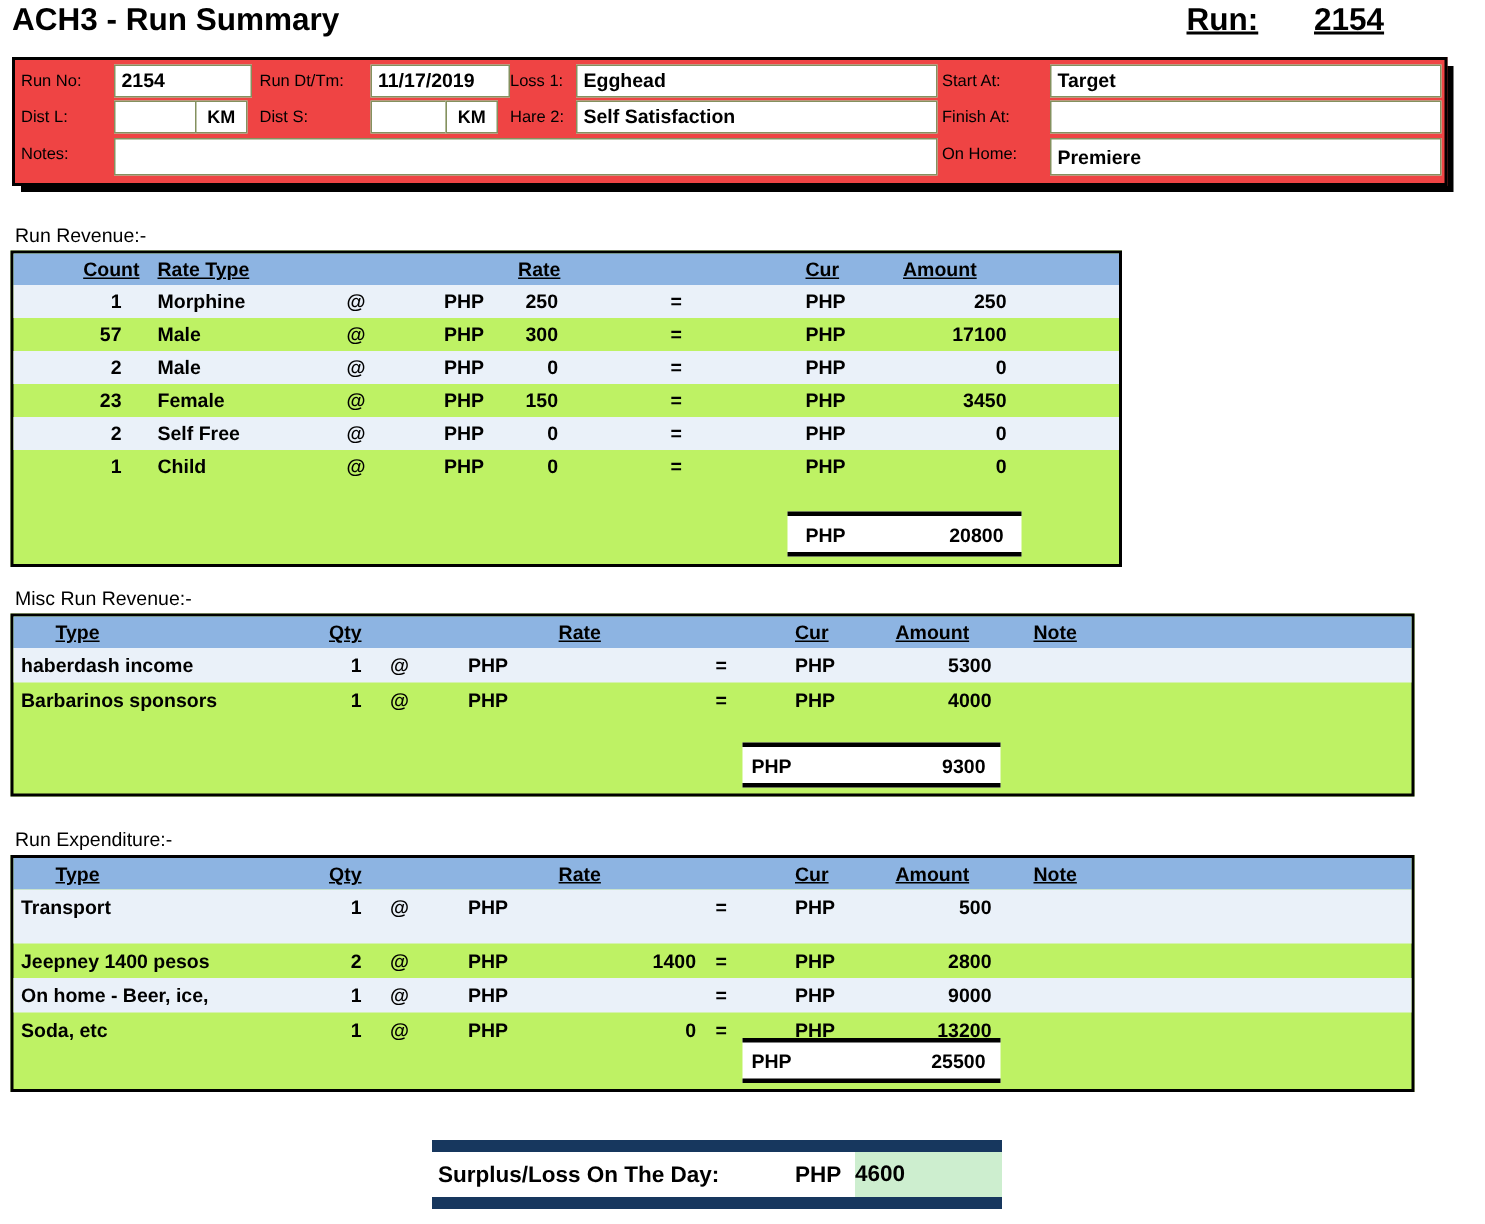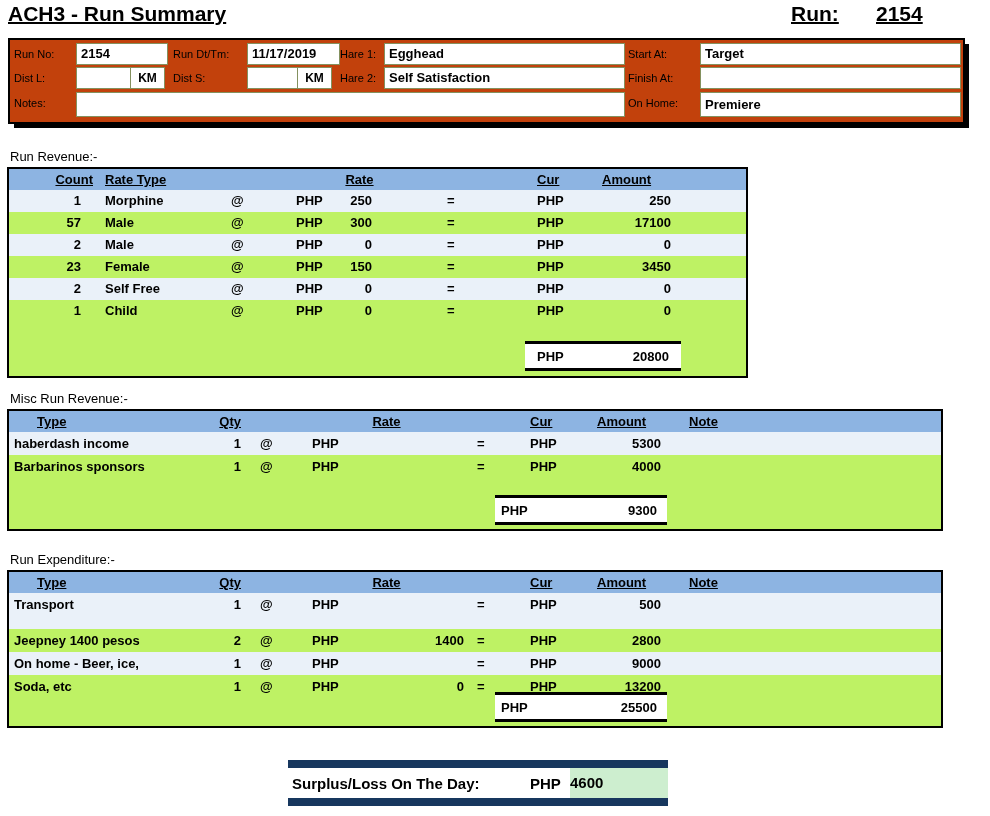--- a/index.html
+++ b/index.html
@@ -1,29 +1,29 @@
 <!DOCTYPE html>
 <html><head>
 <meta charset="utf-8">
 <style>
   html,body{margin:0;padding:0;background:#fff;}
   .page{position:relative;width:990px;height:816px;background:#fff;
         font-family:"Liberation Sans",sans-serif;color:#000;overflow:hidden;}
 
   
   .title{position:absolute;left:8px;top:2px;font-size:21px;font-weight:bold;
-         text-decoration:underline;text-decoration-thickness:2px;text-align:center;}
+         text-decoration-thickness:2px;text-align:center;}
   .run-label{position:absolute;left:791px;top:2px;font-size:21px;font-weight:bold;
          text-decoration:underline;text-decoration-thickness:2px;}
   .run-number{position:absolute;left:876px;top:2px;font-size:21px;font-weight:bold;
          text-decoration:underline;text-decoration-thickness:2px;}
 
   
   .header-box{position:absolute;left:8px;top:38px;width:953px;height:82px;
-              border:2px solid #000;background:#c2410c;box-shadow:5px 5px 0 -1px #000;}
+              border:2px solid #000;background:#ef4444;box-shadow:5px 5px 0 -1px #000;}
   .fld-label{position:absolute;font-size:11px;line-height:22px;white-space:nowrap;}
   .fld-input{position:absolute;height:20px;border:1px solid #84915f;background:#fff;
              font-size:13px;font-weight:bold;line-height:20px;padding-left:4px;
              white-space:nowrap;overflow:hidden;}
   .km-box{position:absolute;height:20px;border:1px solid #84915f;background:#fff;
           font-size:12px;font-weight:bold;line-height:20px;text-align:center;}
 
   
   .section-label{position:absolute;left:10px;font-size:13px;}
 
@@ -84,21 +84,21 @@
   <div class="title">ACH3 - Run Summary</div>
   <div class="run-label">Run:</div>
   <div class="run-number">2154</div>
 
   <div class="header-box">
 
     <div class="fld-label" style="left:4px;top:3px">Run No:</div>
     <div class="fld-input" style="left:66px;top:3px;width:86px">2154</div>
     <div class="fld-label" style="left:163px;top:3px">Run Dt/Tm:</div>
     <div class="fld-input" style="left:237px;top:3px;width:87px">11/17/2019</div>
-    <div class="fld-label" style="left:330px;top:3px">Hare 1:</div>
+    <div class="fld-label" style="left:330px;top:3px">Loss 1:</div>
     <div class="fld-input" style="left:374px;top:3px;width:235px">Egghead</div>
     <div class="fld-label" style="left:618px;top:3px">Start At:</div>
     <div class="fld-input" style="left:690px;top:3px;width:255px">Target</div>
 
     <div class="fld-label" style="left:4px;top:27px">Dist L:</div>
     <div class="fld-input" style="left:66px;top:27px;width:49px"></div>
     <div class="km-box" style="left:120px;top:27px;width:33px">KM</div>
     <div class="fld-label" style="left:163px;top:27px">Dist S:</div>
     <div class="fld-input" style="left:237px;top:27px;width:45px"></div>
     <div class="km-box" style="left:287px;top:27px;width:33px">KM</div>

